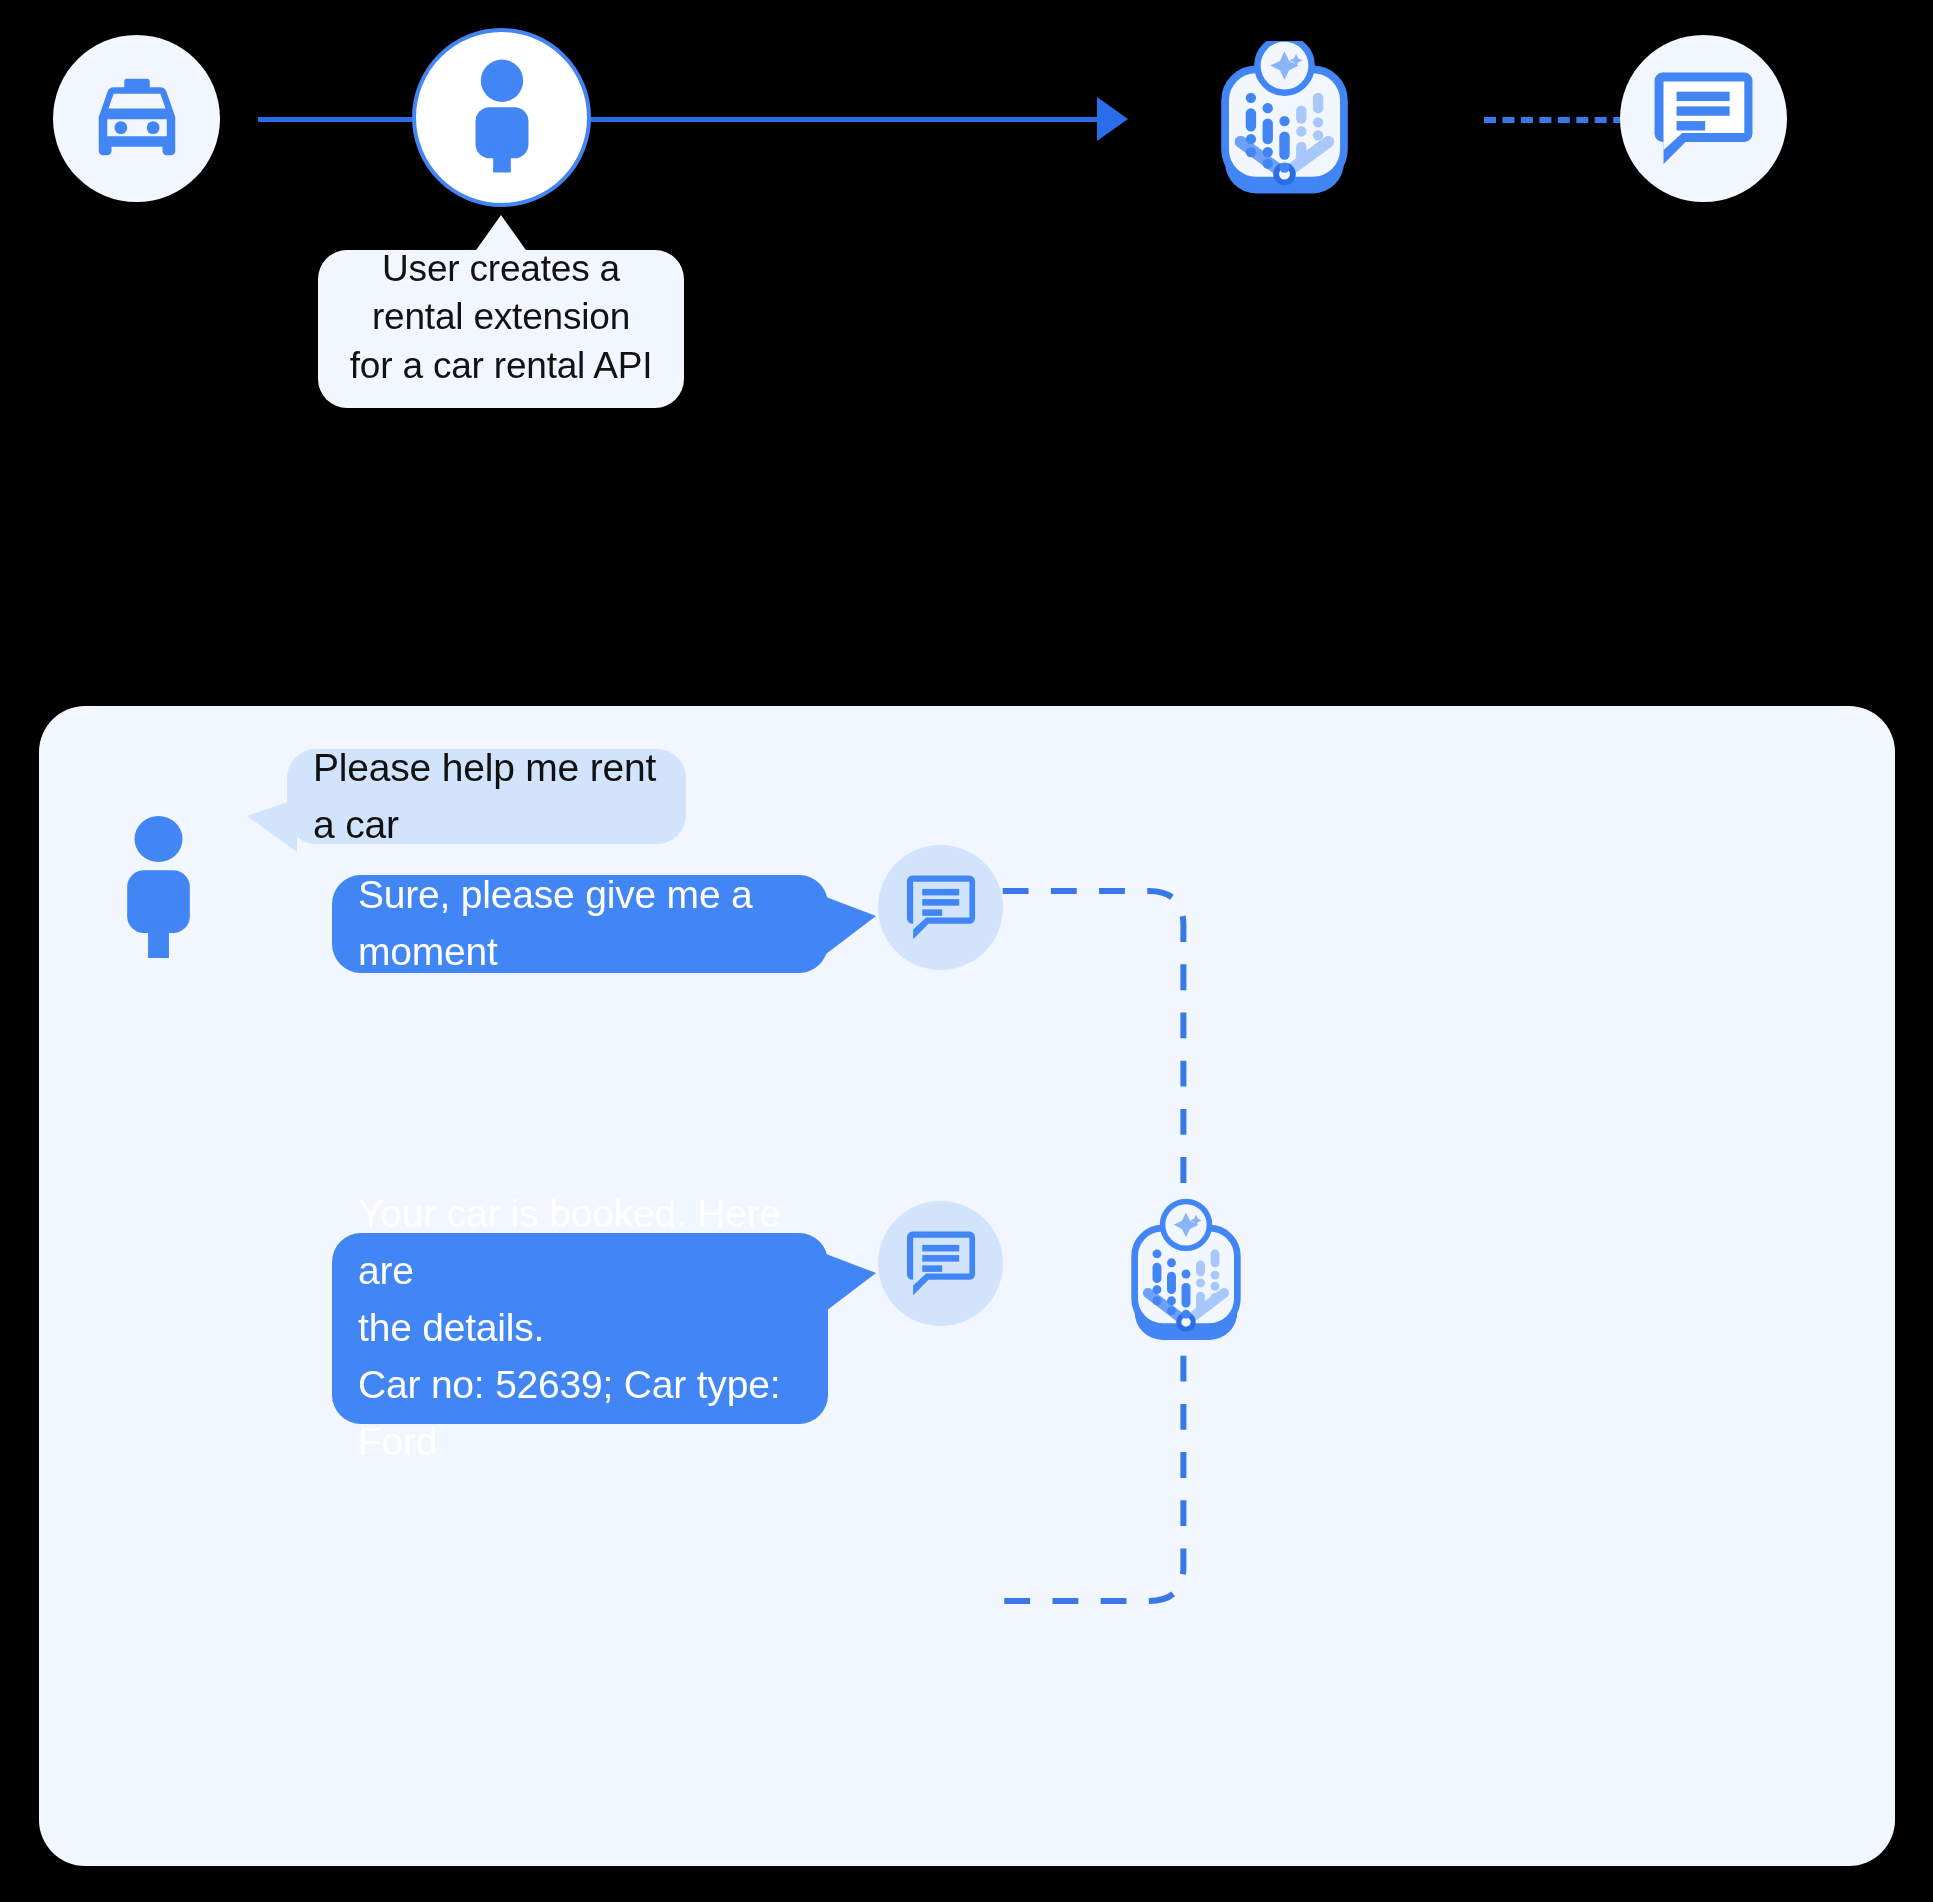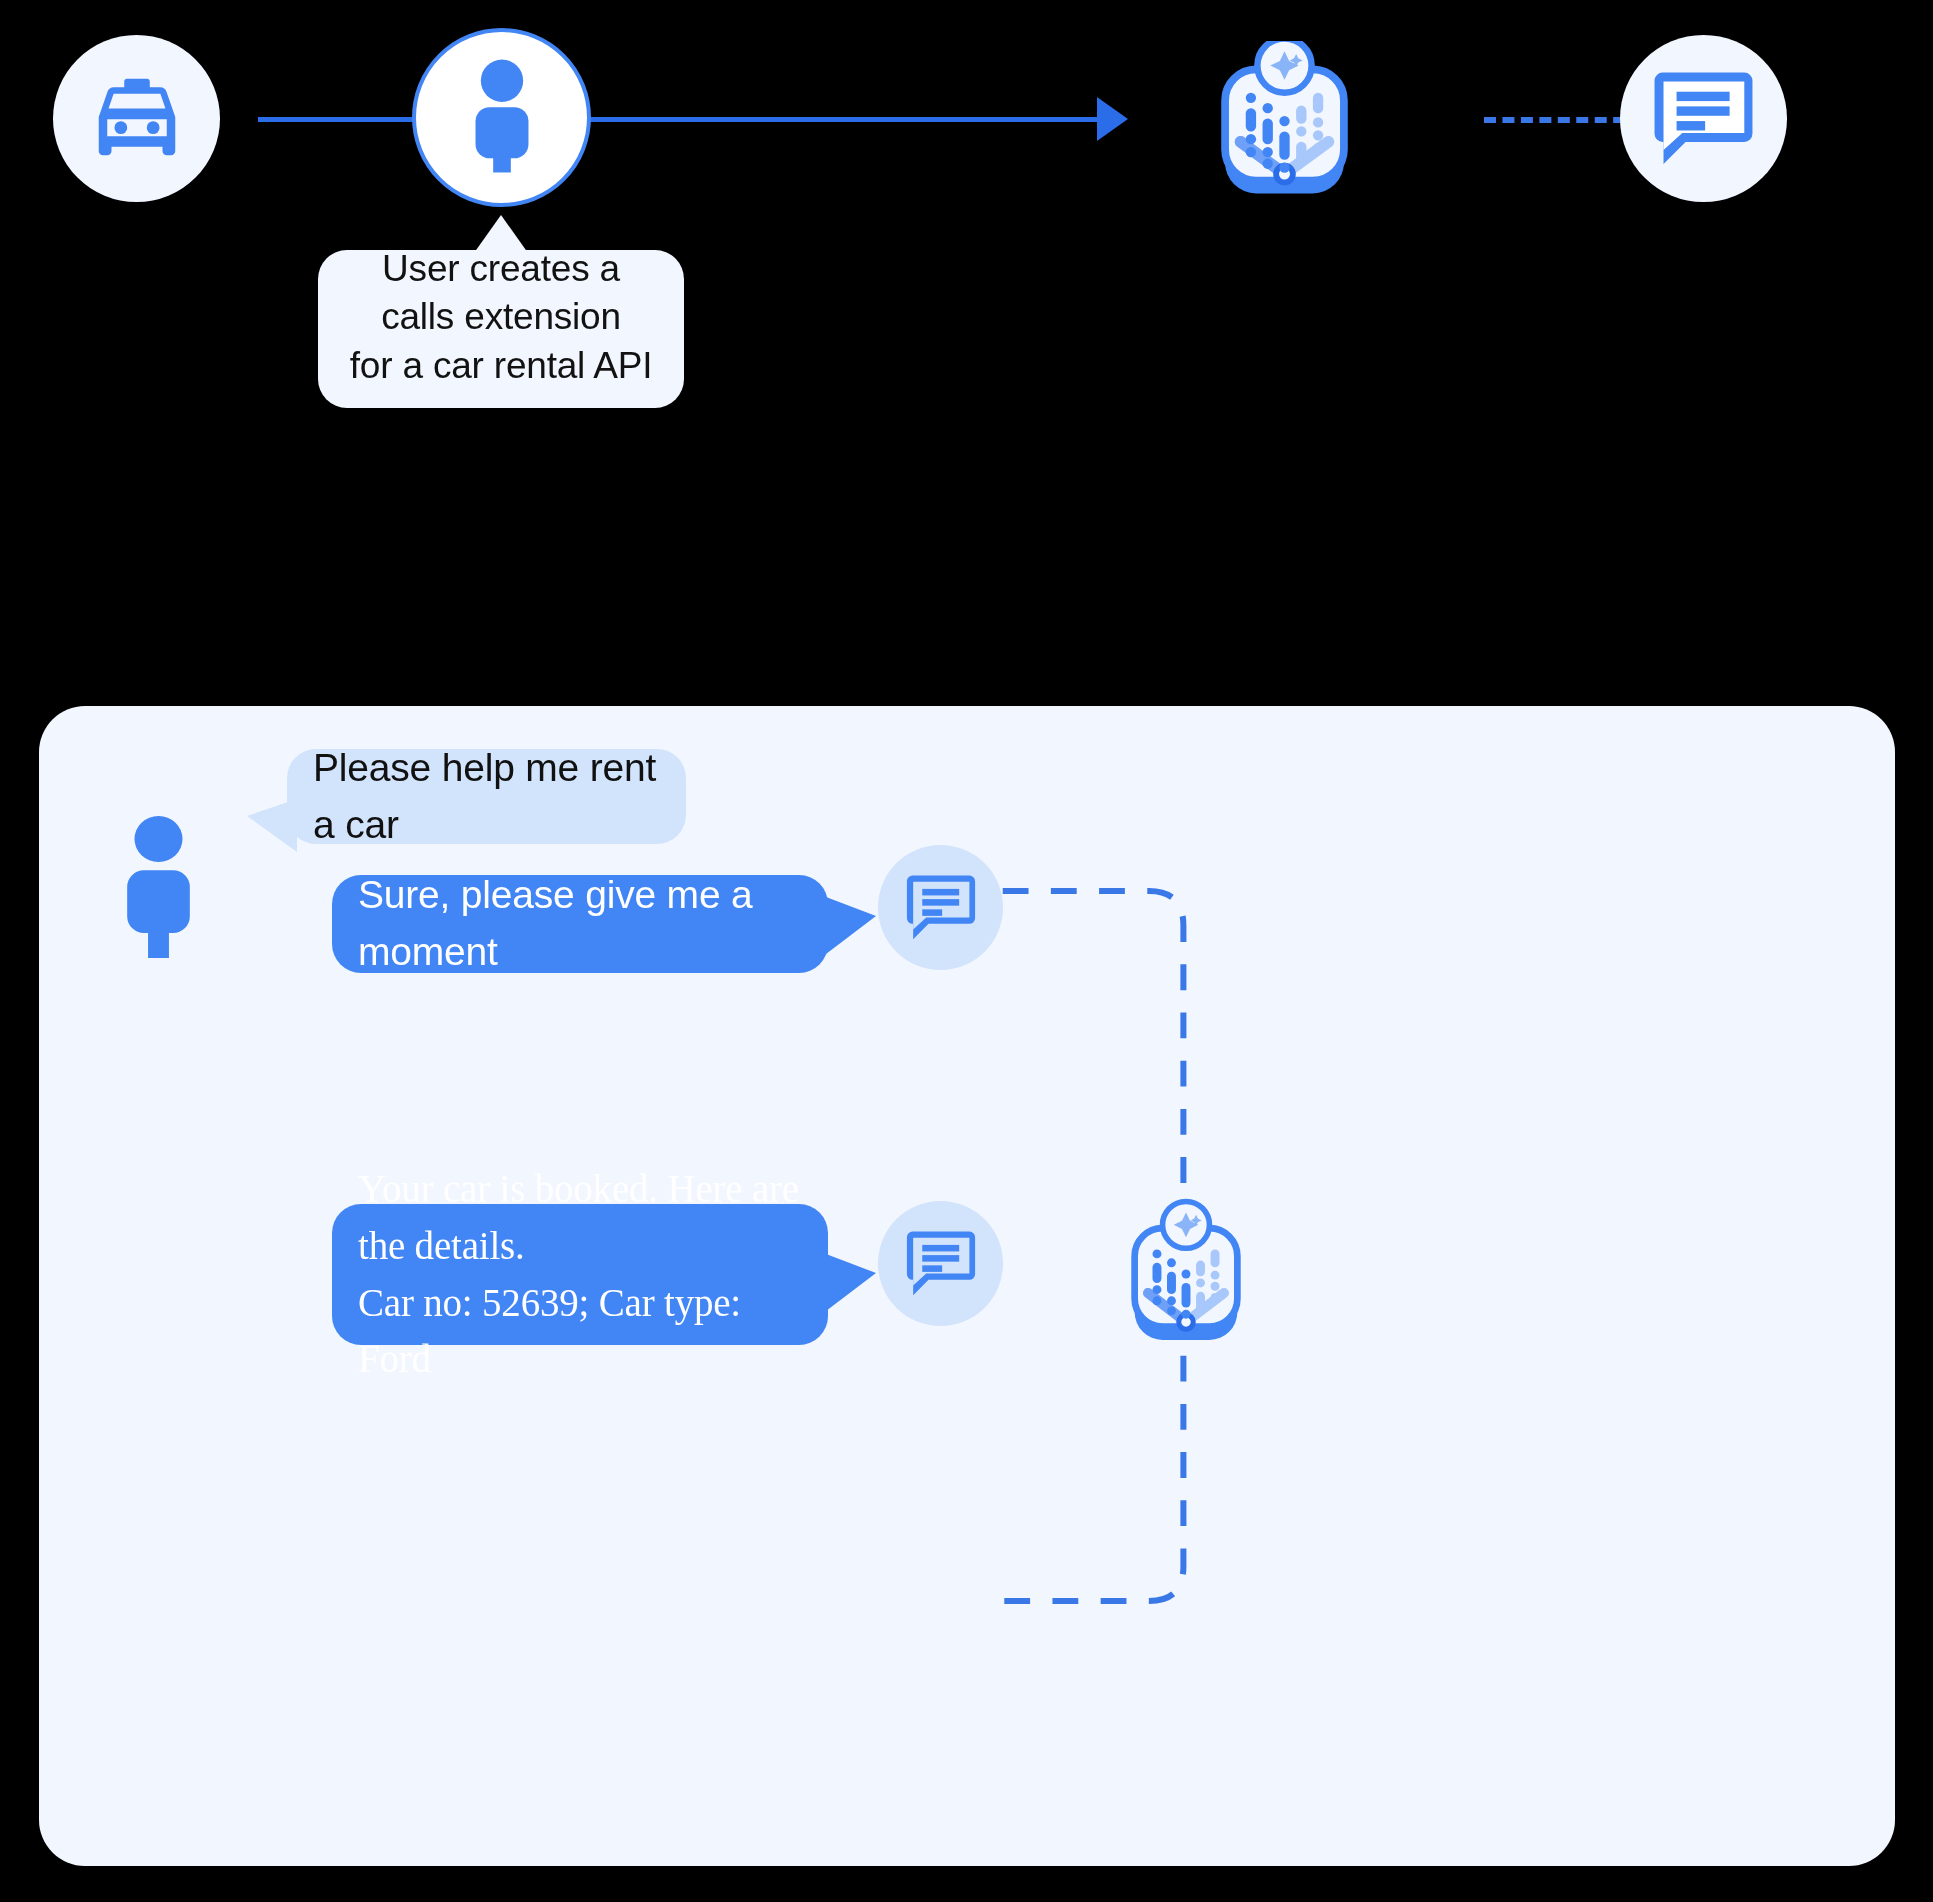--- a/index.html
+++ b/index.html
@@ -225,21 +225,21 @@
       <rect fill="#4285F4" x="6.4" y="6.3" width="13" height="2.3"></rect>
       <rect fill="#4285F4" x="6.4" y="9.9" width="13" height="2.3"></rect>
       <rect fill="#4285F4" x="6.4" y="13.5" width="7" height="2.3"></rect>
     </svg>
   </span>
 </div>
 
 <div class="callout-tail" style="left:474px; top:215px;"></div>
 <div class="callout" style="left:318px; top:250px; width:366px; height:158px; padding:17px 0;">
   <div class="callout-line">User creates a</div>
-  <div class="callout-line">calls extension</div>
+  <div class="callout-line">rental extension</div>
   <div class="callout-line">for a car rental API</div>
 </div>
 
 <div class="chat-panel">
 
   <svg class="abs" style="left:0; top:0; width:1856px; height:1160px; pointer-events:none;" viewBox="0 0 2157 1348" aria-hidden="true">
     <path d="M1120 215 H1290 Q1330 215 1330 255 V560" fill="none" stroke="#3B78E7" stroke-width="7" stroke-dasharray="30 26" stroke-linecap="butt"></path>
     <path d="M1330 755 V1000 Q1330 1040 1290 1040 H1120" fill="none" stroke="#3B78E7" stroke-width="7" stroke-dasharray="30 26" stroke-linecap="butt"></path>
   </svg>
 
@@ -302,21 +302,21 @@
         <circle cx="86" cy="76" r="4"></circle>
         <circle cx="86" cy="86" r="4"></circle>
         <circle cx="86" cy="96" r="4"></circle>
       </g>
       <circle cx="60" cy="31" r="21" fill="#F2F6FE" stroke="#4285F4" stroke-width="5"></circle>
       <path d="M60 20 L63.6 27.4 L71 31 L63.6 34.6 L60 42 L56.4 34.6 L49 31 L56.4 27.4 Z" fill="#8AB4F8"></path>
       <path d="M69 22 L70.6 25.4 L74 27 L70.6 28.6 L69 32 L67.4 28.6 L64 27 L67.4 25.4 Z" fill="#8AB4F8"></path>
     </svg>
   </div>
 
-  <div class="bubble bubble-bot" style="left:293px; top:498px; width:496px; height:141px; padding:0 26px; align-items:center;font-family:Liberation Serif, serif;">
+  <div class="bubble bubble-bot" style="left:293px; top:527px; width:496px; height:191px; padding:0 26px; align-items:center;">
     <span class="bubble-text">Your car is booked. Here are
 the details.
 Car no: 52639; Car type: Ford</span>
   </div>
   <div class="tail-right" style="left:787px; top:548px;"></div>
 
   <div class="icon-circle-soft" style="left:839px; top:495px; width:125px; height:125px;">
     <span>
       <svg width="74" height="71" viewBox="0 0 26 25" aria-hidden="true">
         <path fill="#4285F4" d="M3 1.6h20a2 2 0 0 1 2 2v13a2 2 0 0 1-2 2H8.6L3.2 24V18.6H3a2 2 0 0 1-2-2v-13a2 2 0 0 1 2-2z"></path>

